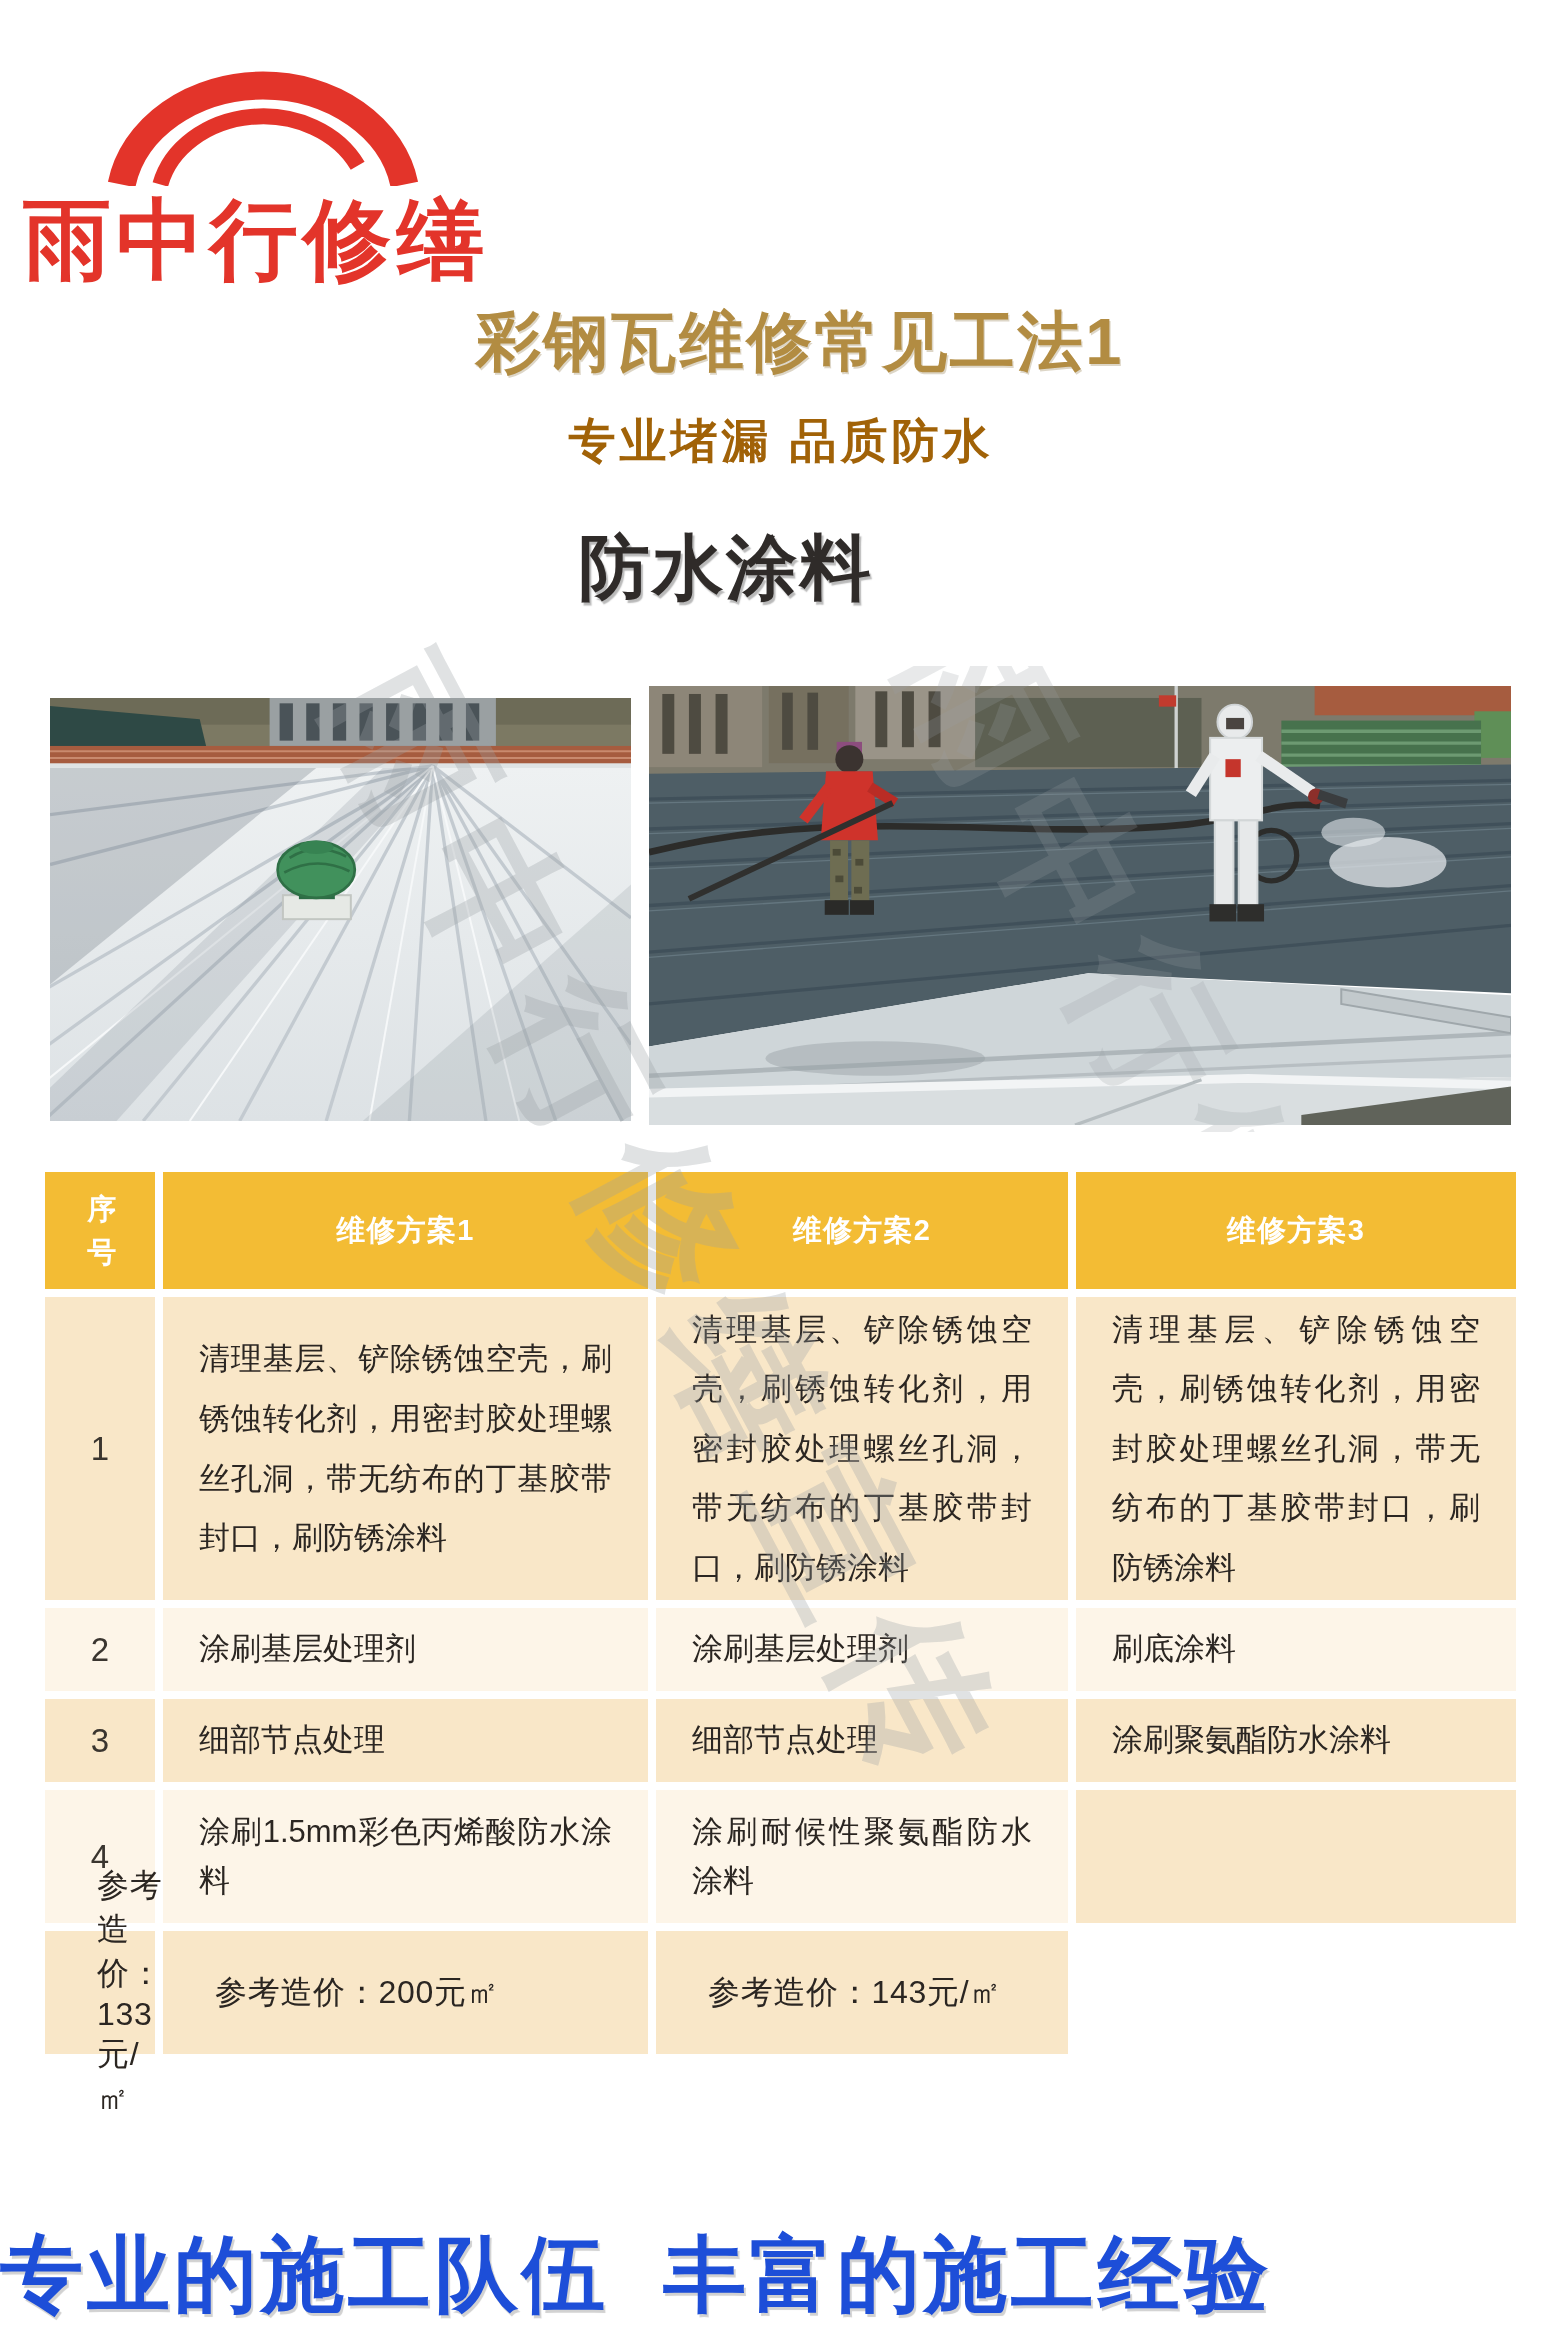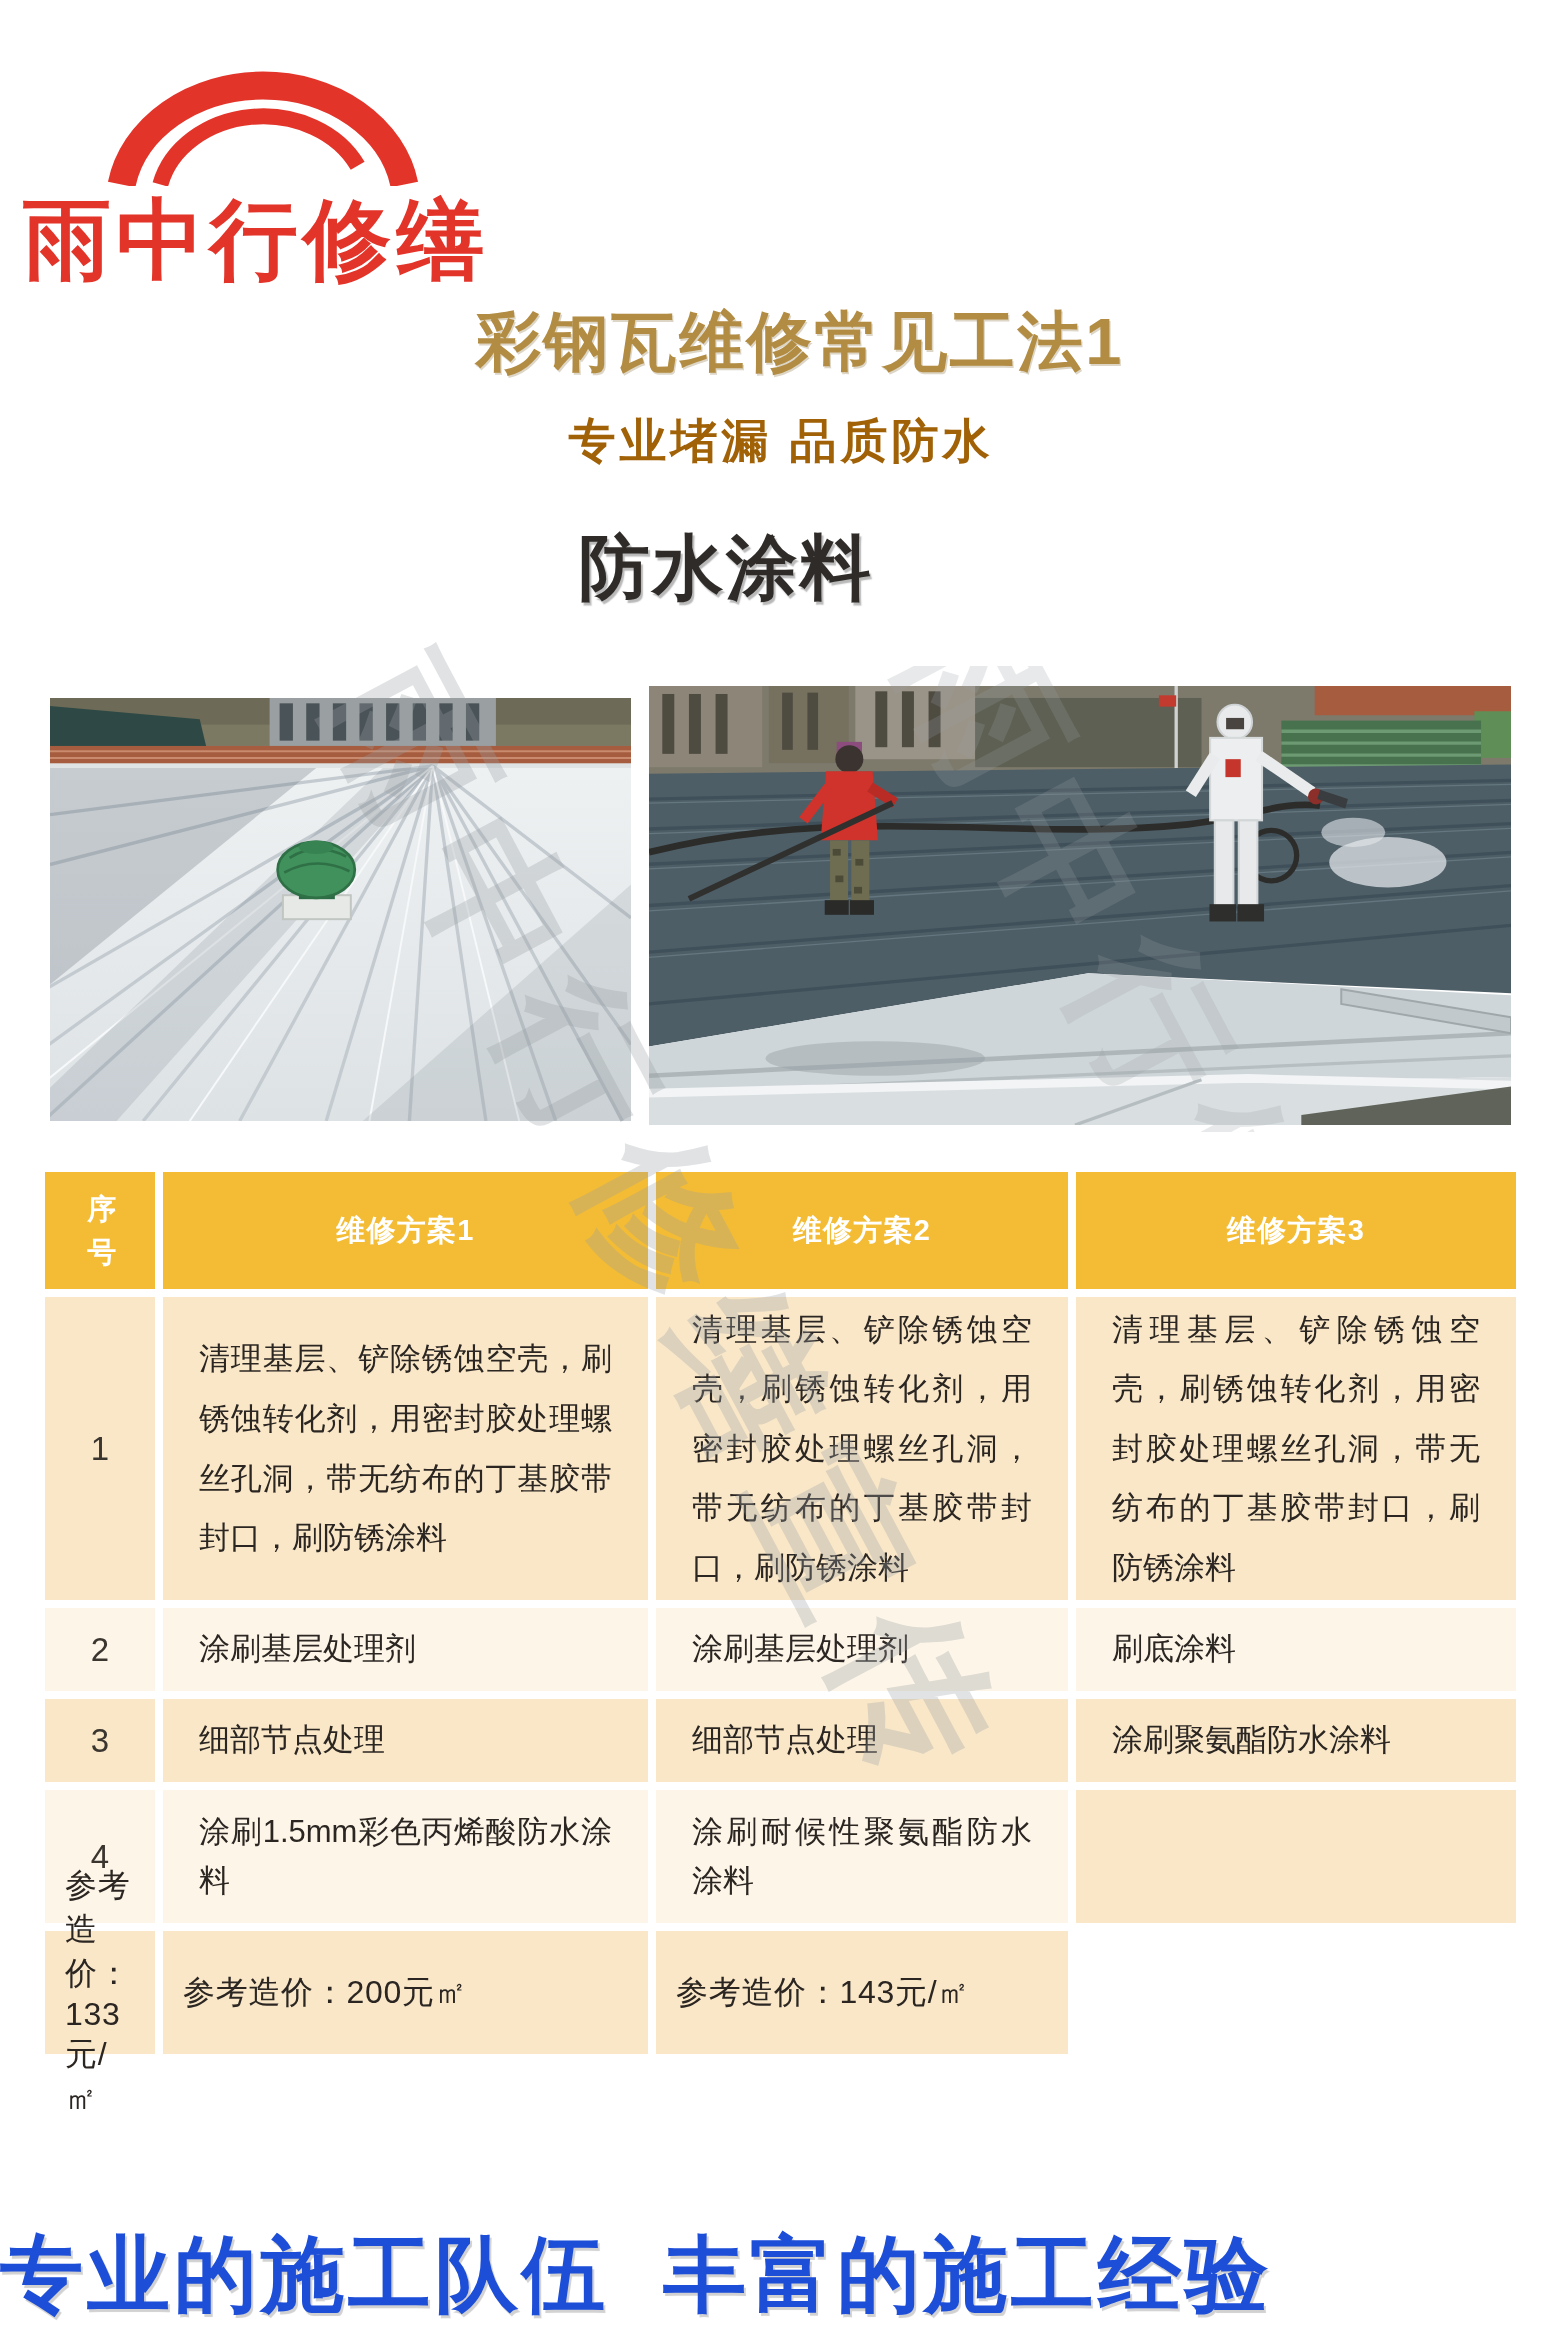--- a/index.html
+++ b/index.html
@@ -52,21 +52,21 @@
     grid-template-rows:117px 303px 83px 83px 133px 123px;gap:8px;
   }
   .cell{display:flex;align-items:center;color:#2b2622;}
   .cell-head{background:#f3bc34;justify-content:center;color:#ffffff;font-weight:700;font-size:29px;letter-spacing:1.3px;}
   .cell-head .stack{width:35px;text-align:right;line-height:1.45;}
   .row-a{background:#f9e7c8;}
   .row-b{background:#fdf5e8;}
   .cell-num{justify-content:center;font-size:33px;color:#3a352f;}
   .cell-text{padding:0 36px;font-size:31px;line-height:1.55;text-align:justify;}
   .cell-text.tall{line-height:1.92;}
-  .cell-price{padding:0 20px;font-size:32px;letter-spacing:0.7px;}
+  .cell-price{padding:0 52px;font-size:32px;letter-spacing:0.7px;}
   
   .tagline{
     position:absolute;left:0;top:2172px;width:1562px;text-align:left;
     font-size:83px;font-weight:900;color:#1d4ed8;letter-spacing:4px;white-space:pre;
     text-shadow:2px 2.7px 0.7px rgba(0,0,0,0.18);
     margin-top:48px;
   }
 </style>
 </head>
 <body>

